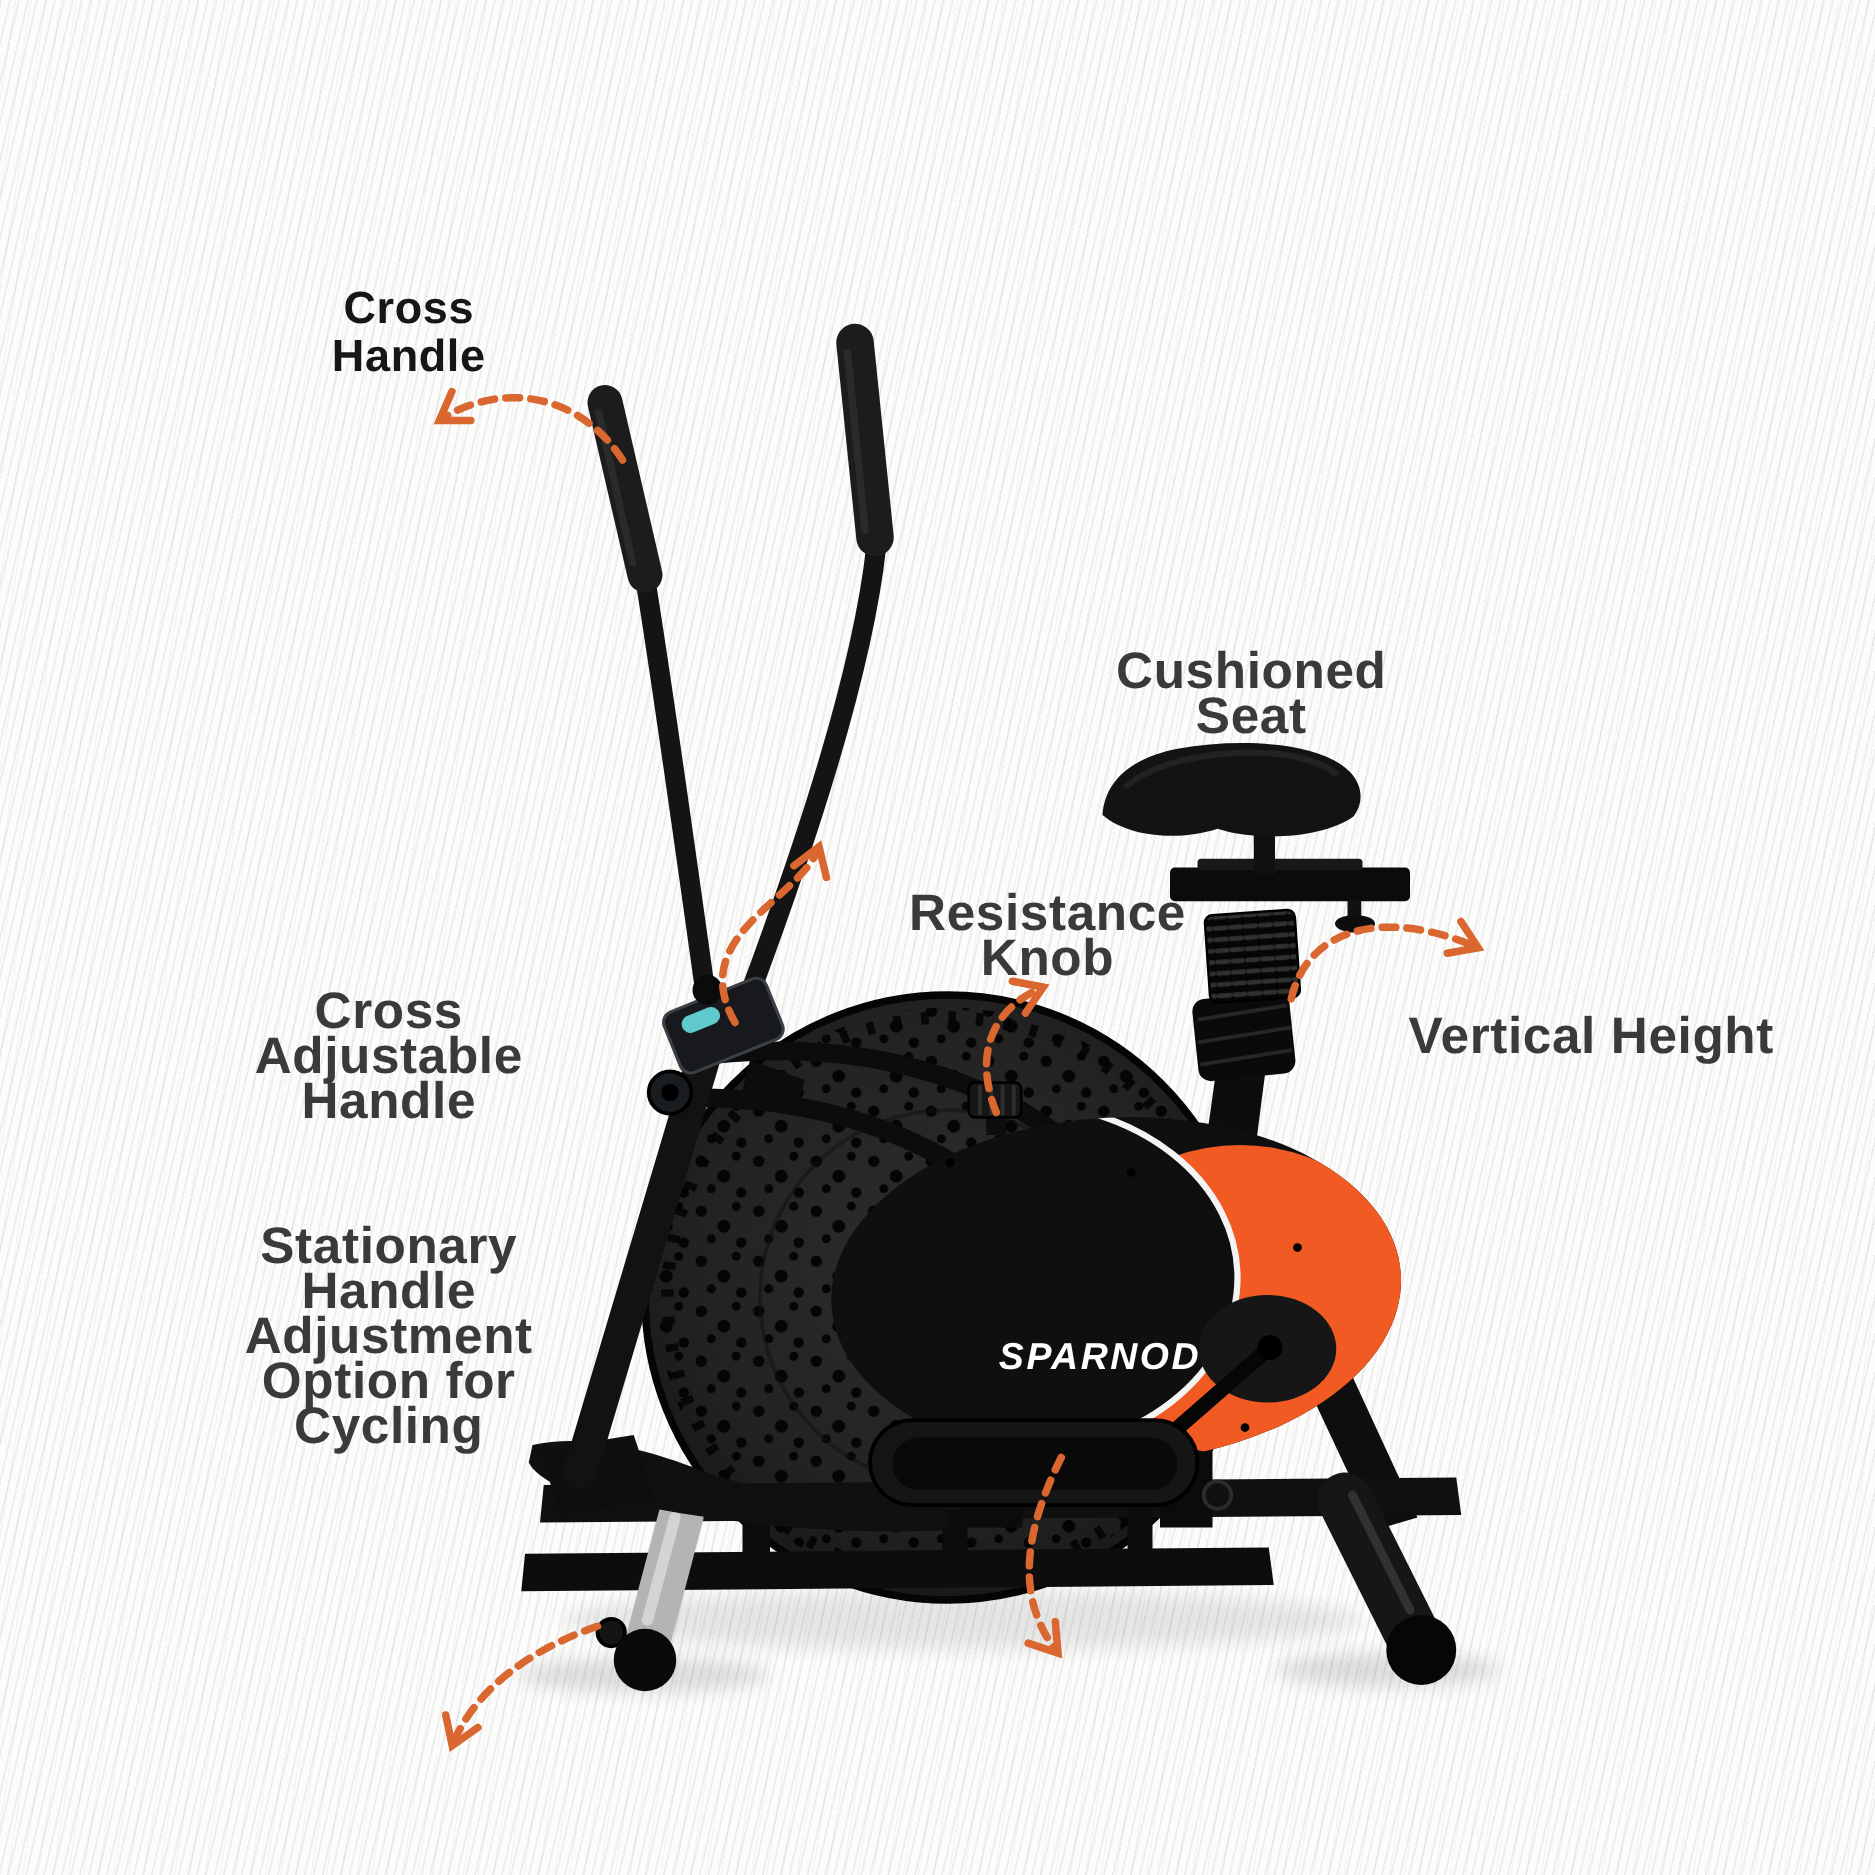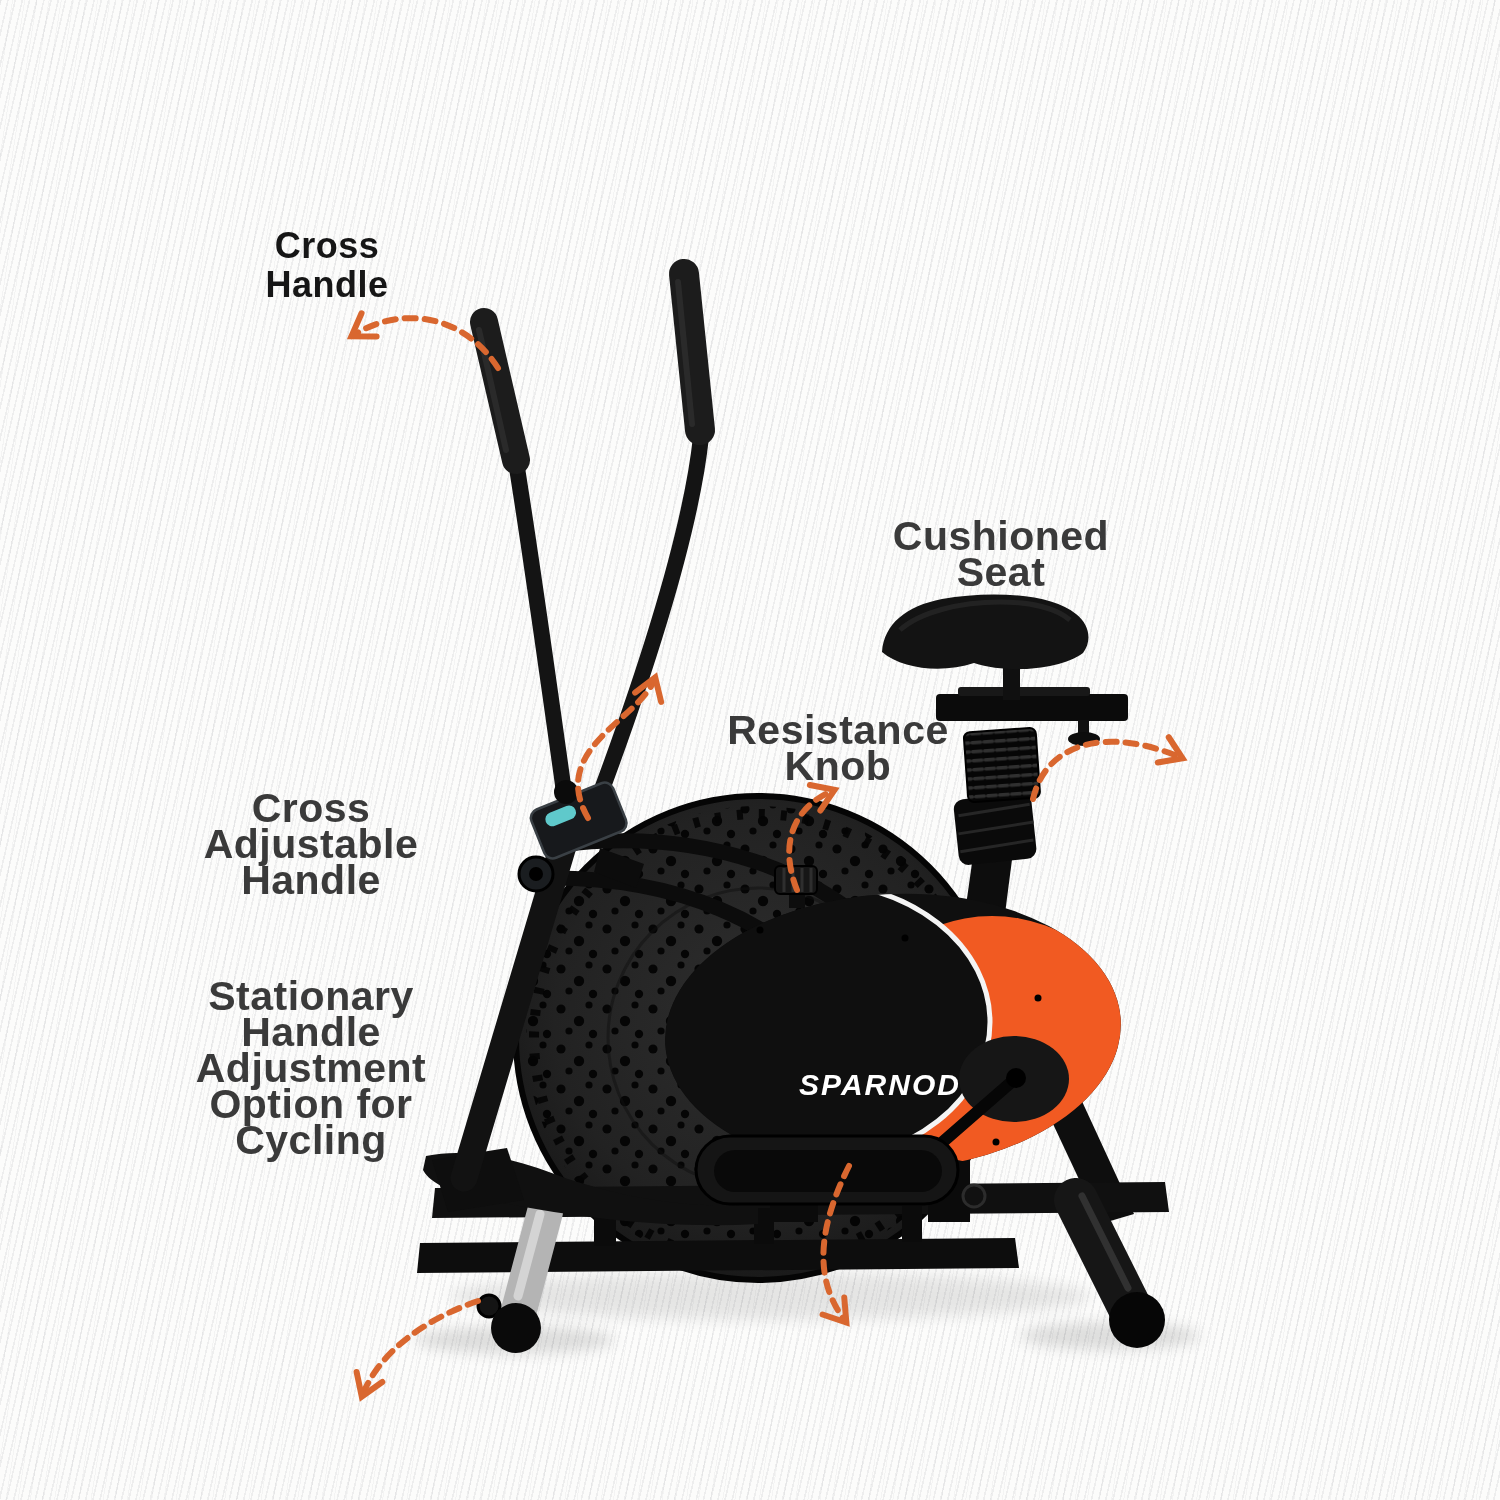--- a/index.html
+++ b/index.html
@@ -205,20 +205,21 @@
     <span>Cushioned</span>
     <span>Seat</span>
   </div>
 
   <div class="label" style="left:838px;top:712px">
     <span>Resistance</span>
     <span>Knob</span>
   </div>
 
   <div class="label" style="left:1273px;top:810px">
+    <span>Vertical Height</span>
   </div>
 
   <div class="label" style="left:311px;top:790px">
     <span>Cross</span>
     <span>Adjustable</span>
     <span>Handle</span>
   </div>
 
   <div class="label" style="left:311px;top:978px">
     <span>Stationary</span>

